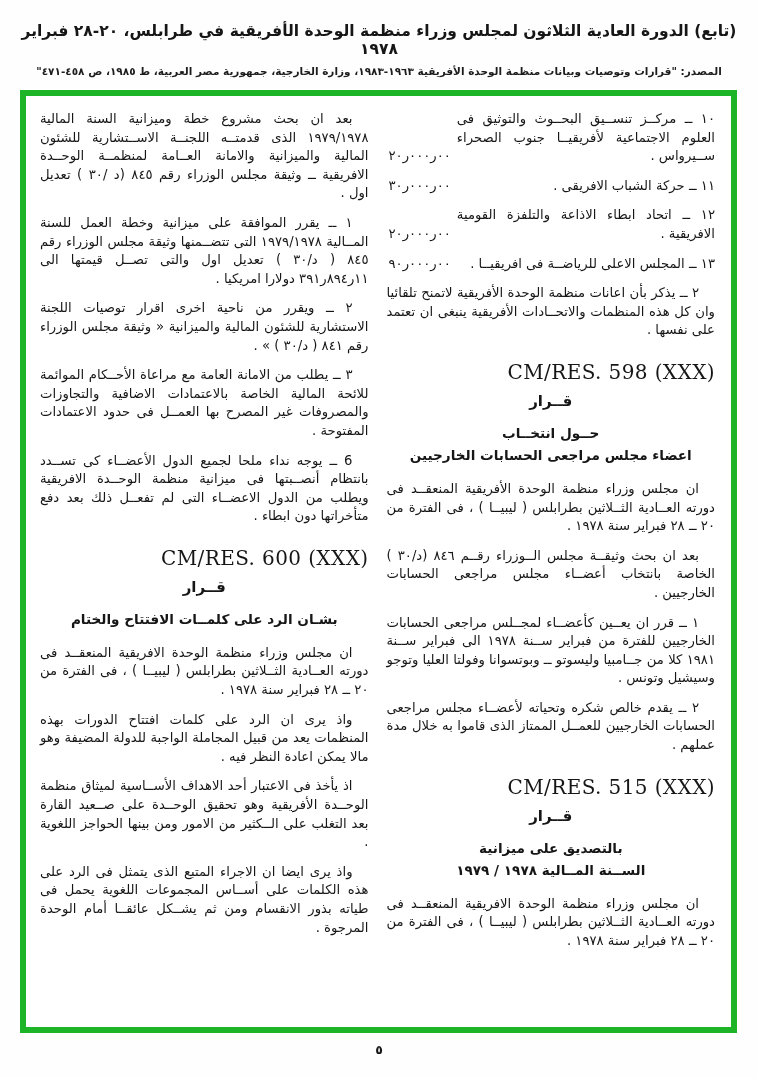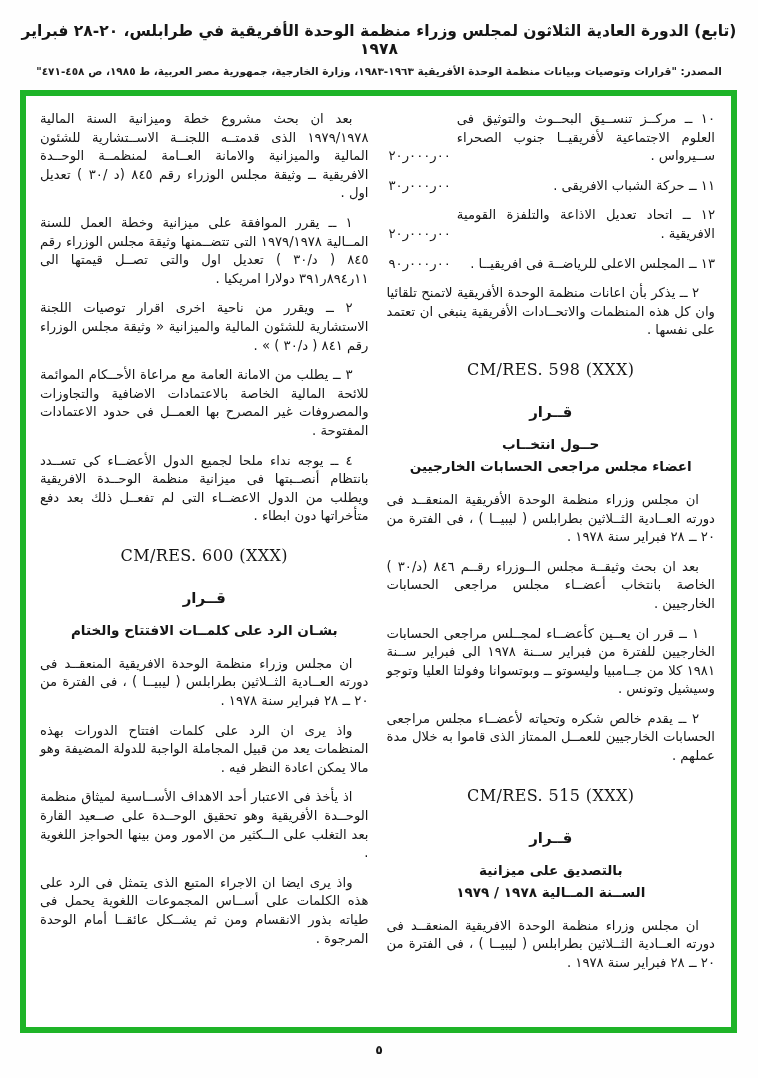--- a/index.html
+++ b/index.html
@@ -51,28 +51,28 @@
     font-size:13.2px;line-height:18.6px;
     text-align:justify;
     padding-left:6px;
   }
   .budget-amount{
     white-space:nowrap;
     font-size:13.2px;line-height:18.6px;
     padding-left:2px;
   }
   .cmres{
-    direction:ltr;text-align:center;
+    direction:ltr;text-align:right;
     font-family:"DejaVu Serif",serif;
-    font-size:16px;letter-spacing:0.4px;
+    font-size:20px;letter-spacing:0.4px;
     margin:20px 0 6px 0;
   }
   .qarar{
     text-align:center;font-weight:bold;
-    font-size:15px;margin:24px 0 12px 0;
+    font-size:15px;margin:8px 0 12px 0;
   }
   .res-title{
     text-align:center;font-weight:bold;
     font-size:13.6px;line-height:22px;
     margin:0 0 14px 0;
   }
   .page-number{
     position:absolute;top:1042px;left:0;right:0;
     text-align:center;font-size:12.5px;font-weight:bold;
   }
@@ -102,21 +102,21 @@
         <div class="budget-label">
           <span>١١ ــ</span>
           <span>حركة الشباب الافريقى .</span>
         </div>
         <div class="budget-amount">٠٠ر٠٠٠ر٣٠</div>
       </div>
 
       <div class="budget-row">
         <div class="budget-label">
           <span>١٢ ــ</span>
-          <span>اتحاد تعديل الاذاعة والتلفزة القومية الافريقية .</span>
+          <span>اتحاد ابطاء الاذاعة والتلفزة القومية الافريقية .</span>
         </div>
         <div class="budget-amount">٠٠ر٠٠٠ر٢٠</div>
       </div>
 
       <div class="budget-row">
         <div class="budget-label">
           <span>١٣ ــ</span>
           <span>المجلس الاعلى للرياضــة فى افريقيــا .</span>
         </div>
         <div class="budget-amount">٠٠ر٠٠٠ر٩٠</div>
@@ -147,21 +147,21 @@
         <p>ان مجلس وزراء منظمة الوحدة الافريقية المنعقــد فى دورته العــادية الثــلاثين بطرابلس ( ليبيــا ) ، فى الفترة من ٢٠ ــ ٢٨ فبراير سنة ١٩٧٨ .</p>
       </div>
 
     </div>
 
     <div class="col">
       <p>بعد ان بحث مشروع خطة وميزانية السنة المالية ١٩٧٩/١٩٧٨ الذى قدمتــه اللجنــة الاســتشارية للشئون المالية والميزانية والامانة العــامة لمنظمــة الوحــدة الافريقية ــ وثيقة مجلس الوزراء رقم ٨٤٥ (د /٣٠ ) تعديل اول .</p>
       <p>١ ــ يقرر الموافقة على ميزانية وخطة العمل للسنة المــالية ١٩٧٩/١٩٧٨ التى تتضــمنها وثيقة مجلس الوزراء رقم ٨٤٥ ( د/٣٠ ) تعديل اول والتى تصــل قيمتها الى ١١ر٨٩٤ر٣٩١ دولارا امريكيا .</p>
       <p>٢ ــ ويقرر من ناحية اخرى اقرار توصيات اللجنة الاستشارية للشئون المالية والميزانية « وثيقة مجلس الوزراء رقم ٨٤١ ( د/٣٠ ) » .</p>
       <p>٣ ــ يطلب من الامانة العامة مع مراعاة الأحــكام الموائمة للائحة المالية الخاصة بالاعتمادات الاضافية والتجاوزات والمصروفات غير المصرح بها العمــل فى حدود الاعتمادات المفتوحة .</p>
-      <p>٤ ــ يوجه نداء ملحا لجميع الدول الأعضــاء كى تســدد بانتظام أنصــبتها فى ميزانية منظمة الوحــدة الافريقية ويطلب من الدول الاعضــاء التى لم تفعــل ذلك بعد دفع متأخراتها دون ابطاء .</p>
+      <p>6 ــ يوجه نداء ملحا لجميع الدول الأعضــاء كى تســدد بانتظام أنصــبتها فى ميزانية منظمة الوحــدة الافريقية ويطلب من الدول الاعضــاء التى لم تفعــل ذلك بعد دفع متأخراتها دون ابطاء .</p>
 
       <div>
         <div class="cmres">CM/RES. 600 (XXX)</div>
         <div class="qarar">قــرار</div>
         <div class="res-title">
           <span>بشـان الرد على كلمــات الافتتاح والختام</span>
         </div>
         <p>ان مجلس وزراء منظمة الوحدة الافريقية المنعقــد فى دورته العــادية الثــلاثين بطرابلس ( ليبيــا ) ، فى الفترة من ٢٠ ــ ٢٨ فبراير سنة ١٩٧٨ .</p>
         <p>واذ يرى ان الرد على كلمات افتتاح الدورات بهذه المنظمات يعد من قبيل المجاملة الواجبة للدولة المضيفة وهو مالا يمكن اعادة النظر فيه .</p>
         <p>اذ يأخذ فى الاعتبار أحد الاهداف الأســاسية لميثاق منظمة الوحــدة الأفريقية وهو تحقيق الوحــدة على صــعيد القارة بعد التغلب على الــكثير من الامور ومن بينها الحواجز اللغوية .</p>

